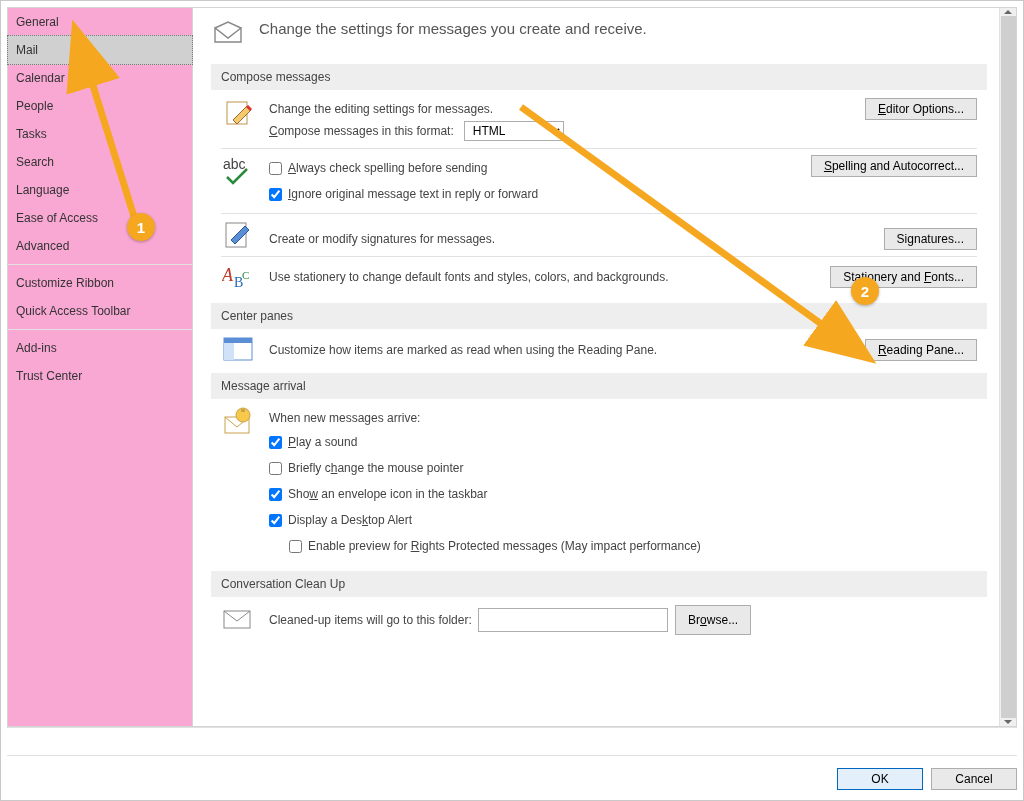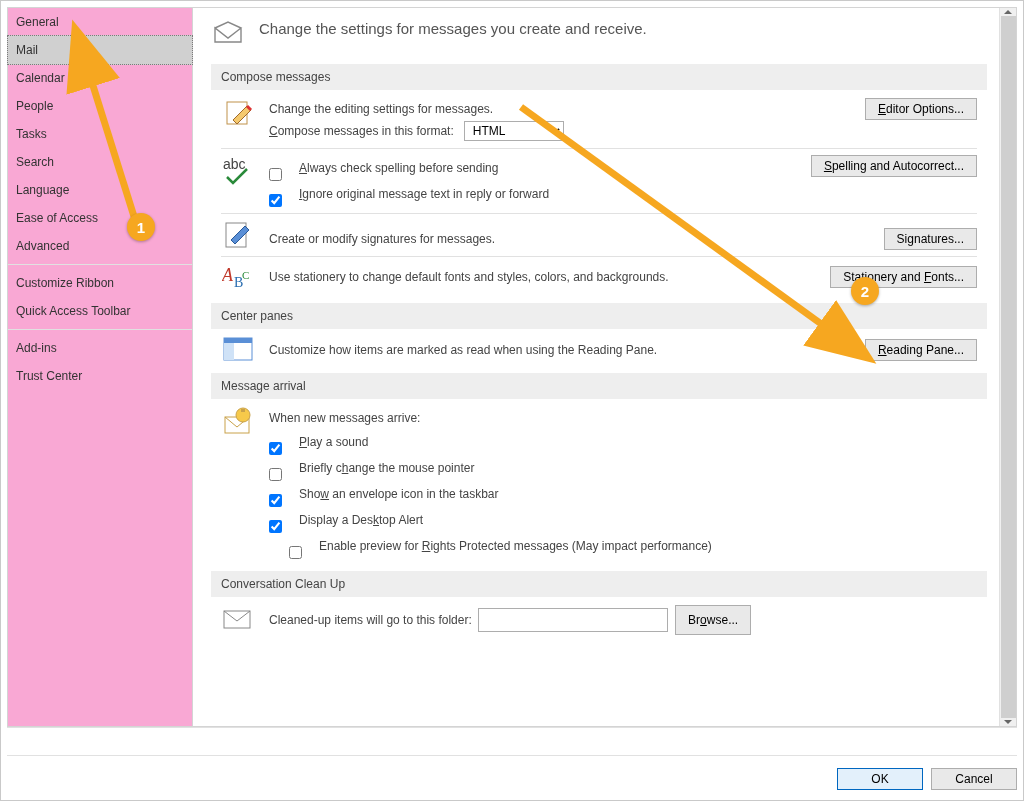--- a/index.html
+++ b/index.html
@@ -20,21 +20,21 @@
   .header-title{font-size:15px;color:#555}
   .section-head{background:#eeeeee;color:#444;font-weight:400;padding:6px 10px;margin:4px 0 0 0}
   .section-body{padding:8px 10px 8px 10px}
   .row{display:flex;align-items:flex-start;gap:14px}
   .icon-cell{width:34px;flex:0 0 34px;display:flex;justify-content:center}
   .text-cell{flex:1;line-height:22px;color:#444}
   .right-btn{margin-left:auto}
   .win-btn{font:inherit;border:1px solid #adadad;background:#e9e9e9;padding:3px 12px;cursor:default;min-width:70px}
   .win-btn.primary{border:1.5px solid #0067c0;background:#e3f0fb}
   .u{text-decoration:underline}
-  label.cb{display:flex;align-items:flex-end;gap:17px;line-height:26px;color:#444}
+  label.cb{display:flex;align-items:center;gap:6px;line-height:26px;color:#444}
   label.cb input{margin:0}
   select.combo{font:inherit;border:1px solid #adadad;background:#fff;padding:1px 4px;width:100px}
   input.text{font:inherit;border:1px solid #adadad;background:#fff;padding:2px 4px;width:180px;height:18px}
   .hr{border-top:1px solid #e1e1e1;margin:6px 0}
   .footer{position:absolute;left:6px;right:6px;bottom:10px;display:flex;justify-content:flex-end;gap:8px;border-top:1px solid #e1e1e1;padding-top:12px}
   svg{display:block}
   
   .overlay{position:absolute;inset:0;pointer-events:none}
   .badge{position:absolute;width:28px;height:28px;border-radius:50%;background:#f6a720;color:#fff;font-weight:700;font-size:15px;display:flex;align-items:center;justify-content:center;box-shadow:0 1px 3px rgba(0,0,0,.3)}
 </style>

